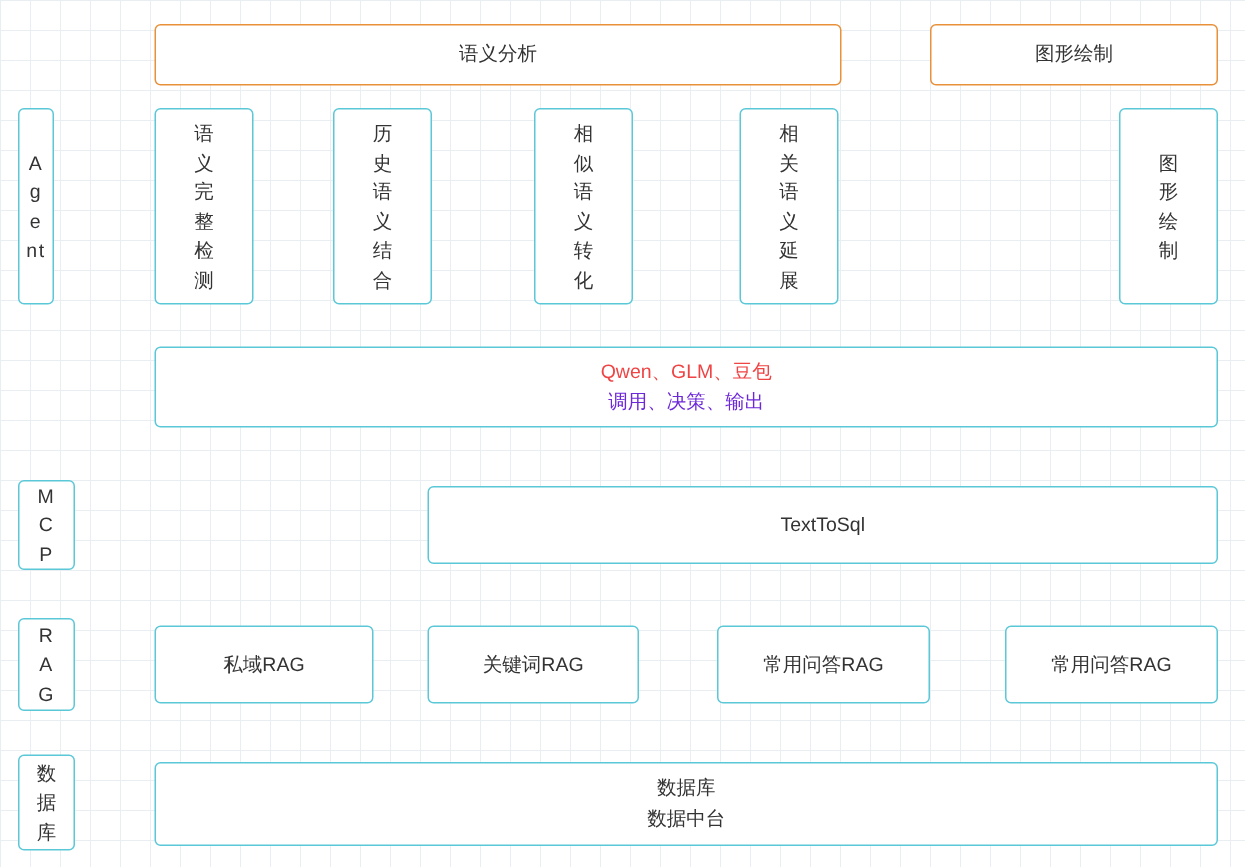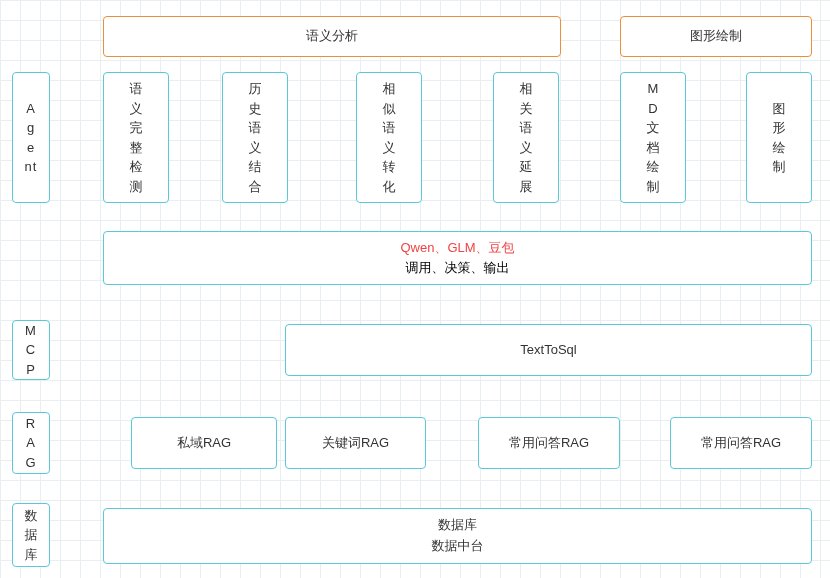--- a/index.html
+++ b/index.html
@@ -52,21 +52,21 @@
   .llm-inner {
     display: block;
     text-align: center;
     line-height: 1.55;
   }
   .llm-models {
     color: #ef4444;
     font-size: 13px;
   }
   .llm-sub {
-    color: #000000;
+    color: #6d28d9;
     font-size: 13px;
   }
   .db-inner {
     display: block;
     text-align: center;
     line-height: 1.6;
     font-size: 13px;
     color: #333;
   }
 </style>
@@ -75,21 +75,21 @@
 
 <div id="canvas">
 
   <div class="box orange" style="left:103px; top:16px; width:458px; height:41px;">
     <span>语义分析</span>
   </div>
   <div class="box orange" style="left:620px; top:16px; width:192px; height:41px;">
     <span>图形绘制</span>
   </div>
 
-  <div class="box" style="left:12px; top:72px; width:38px; height:131px;">
+  <div class="box" style="left:12px; top:72px; width:24px; height:131px;">
     <span class="wrapword agent-col">Agent</span>
   </div>
   <div class="box" style="left:12px; top:320px; width:38px; height:60px;">
     <span class="wrapword agent-col">MCP</span>
   </div>
   <div class="box" style="left:12px; top:412px; width:38px; height:62px;">
     <span class="wrapword agent-col">RAG</span>
   </div>
   <div class="box" style="left:12px; top:503px; width:38px; height:64px;">
     <span class="wrapword">数据库</span>
@@ -100,39 +100,36 @@
   </div>
   <div class="box" style="left:222px; top:72px; width:66px; height:131px;">
     <span class="wrapword">历史语义结合</span>
   </div>
   <div class="box" style="left:356px; top:72px; width:66px; height:131px;">
     <span class="wrapword">相似语义转化</span>
   </div>
   <div class="box" style="left:493px; top:72px; width:66px; height:131px;">
     <span class="wrapword">相关语义延展</span>
   </div>
-  <div class="box" style="left:620px; top:72px; width:66px; height:131px;">
-    <span class="wrapword">MD文档绘制</span>
-  </div>
   <div class="box" style="left:746px; top:72px; width:66px; height:131px;">
     <span class="wrapword">图形绘制</span>
   </div>
 
   <div class="box" style="left:103px; top:231px; width:709px; height:54px;">
     <span class="llm-inner">
       <span class="llm-models">Qwen、GLM、豆包</span><br>
       <span class="llm-sub">调用、决策、输出</span>
     </span>
   </div>
 
   <div class="box" style="left:285px; top:324px; width:527px; height:52px;">
     <span>TextToSql</span>
   </div>
 
-  <div class="box" style="left:103px; top:417px; width:146px; height:52px;margin-left:28px;">
+  <div class="box" style="left:103px; top:417px; width:146px; height:52px;">
     <span>私域RAG</span>
   </div>
   <div class="box" style="left:285px; top:417px; width:141px; height:52px;">
     <span>关键词RAG</span>
   </div>
   <div class="box" style="left:478px; top:417px; width:142px; height:52px;">
     <span>常用问答RAG</span>
   </div>
   <div class="box" style="left:670px; top:417px; width:142px; height:52px;">
     <span>常用问答RAG</span>

